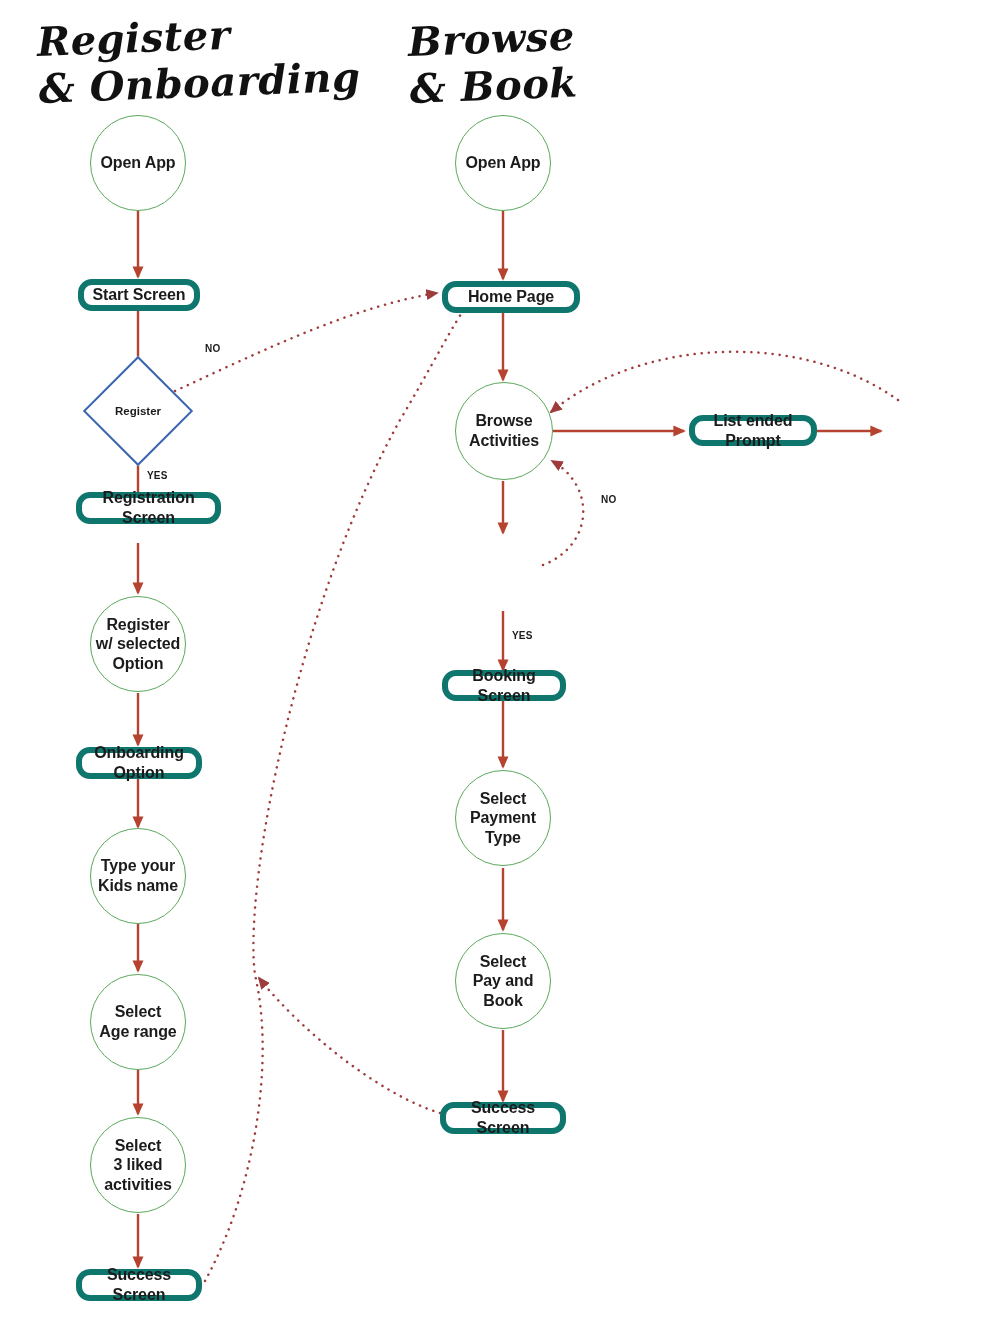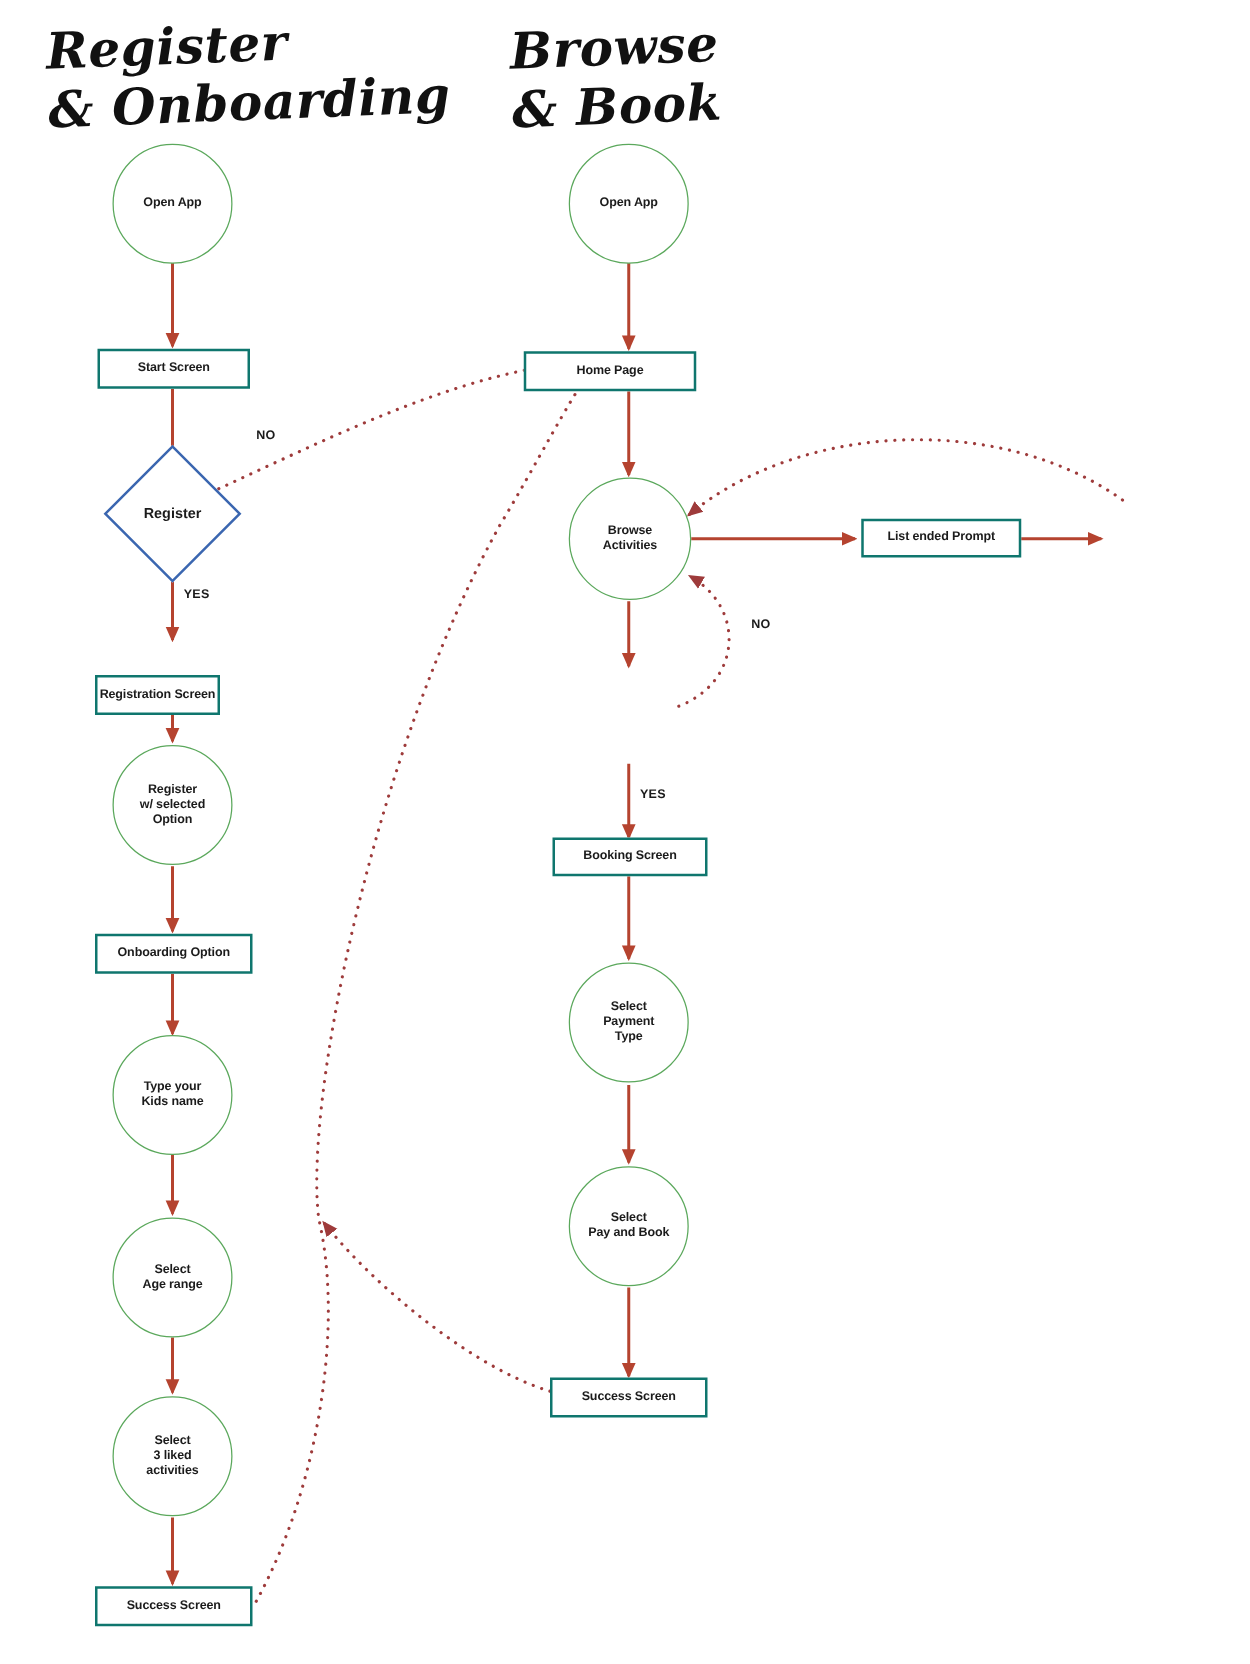--- a/index.html
+++ b/index.html
@@ -30,33 +30,33 @@
     pointer-events: none;
   }
   .node {
     position: absolute;
     box-sizing: border-box;
     display: flex;
     align-items: center;
     justify-content: center;
     text-align: center;
     color: #1b1b1b;
-    font-size: 10px;
+    font-size: 16px;
     font-weight: 700;
     line-height: 1.22;
     background: #ffffff;
     letter-spacing: -0.1px;
   }
   .node-circle {
     border: 1.7px solid #5BA85C;
     border-radius: 50%;
   }
   .node-box {
-    border: 2px solid #0f766e;
-    border-radius: 0;
+    border: 6px solid #0f766e;
+    border-radius: 14px;
   }
   .node-diamond-wrap {
     position: absolute;
     display: flex;
     align-items: center;
     justify-content: center;
   }
   .node-diamond-shape {
     position: absolute;
     left: 0; top: 0;
@@ -157,37 +157,37 @@
 
   <div class="node node-circle" style="left:90px; top:115px; width:96px; height:96px;">Open App</div>
 
   <div class="node node-box" style="left:78px; top:279px; width:122px; height:32px;">Start Screen</div>
 
   <div class="node-diamond-wrap" style="left:99px; top:372px; width:78px; height:78px;">
     <div class="node-diamond-shape"></div>
     <div class="node-diamond-label">Register</div>
   </div>
 
-  <div class="node node-box" style="left:76px; top:540px; width:100px; height:32px;">Registration Screen</div>
+  <div class="node node-box" style="left:76px; top:492px; width:145px; height:32px;">Registration Screen</div>
 
   <div class="node node-circle" style="left:90px; top:596px; width:96px; height:96px;">Register<br>w/ selected<br>Option</div>
 
   <div class="node node-box" style="left:76px; top:747px; width:126px; height:32px;">Onboarding Option</div>
 
   <div class="node node-circle" style="left:90px; top:828px; width:96px; height:96px;">Type your<br>Kids name</div>
 
   <div class="node node-circle" style="left:90px; top:974px; width:96px; height:96px;">Select<br>Age range</div>
 
   <div class="node node-circle" style="left:90px; top:1117px; width:96px; height:96px;">Select<br>3 liked<br>activities</div>
 
   <div class="node node-box" style="left:76px; top:1269px; width:126px; height:32px;">Success Screen</div>
 
   <div class="node node-circle" style="left:455px; top:115px; width:96px; height:96px;">Open App</div>
 
-  <div class="node node-box" style="left:419px; top:281px; width:138px; height:32px;">Home Page</div>
+  <div class="node node-box" style="left:442px; top:281px; width:138px; height:32px;">Home Page</div>
 
   <div class="node node-circle" style="left:455px; top:382px; width:98px; height:98px;">Browse<br>Activities</div>
 
   <div class="node node-box" style="left:689px; top:415px; width:128px; height:31px;">List ended Prompt</div>
 
 
 
   <div class="node node-box" style="left:442px; top:670px; width:124px; height:31px;">Booking Screen</div>
 
   <div class="node node-circle" style="left:455px; top:770px; width:96px; height:96px;">Select<br>Payment<br>Type</div>

